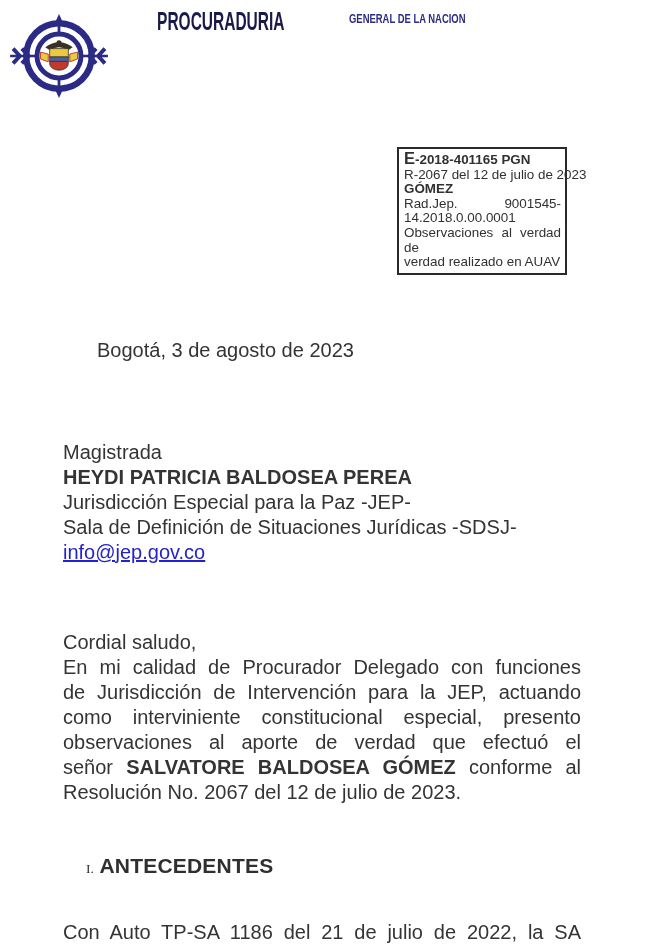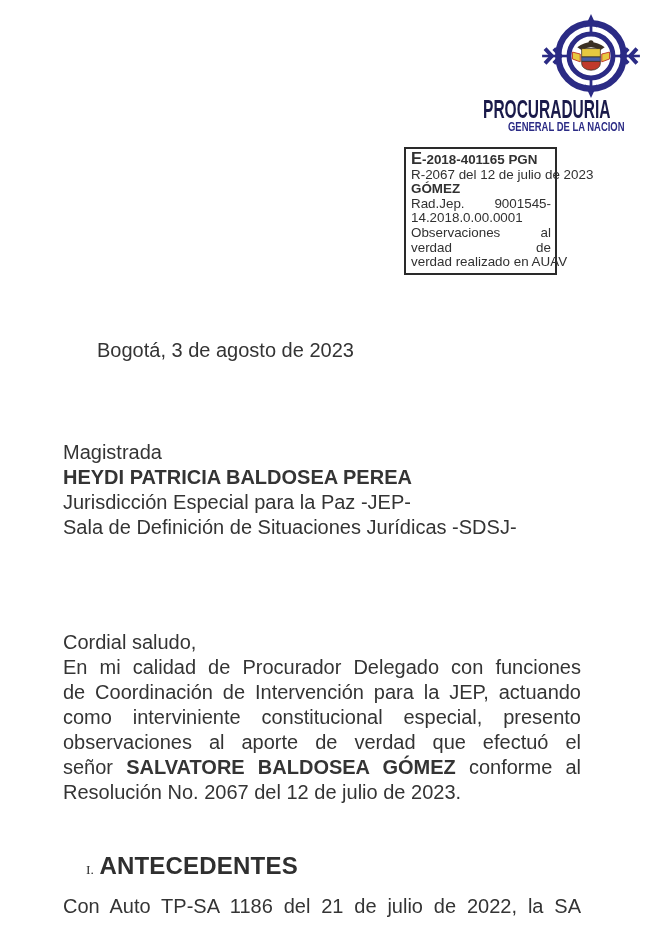--- a/index.html
+++ b/index.html
@@ -1,51 +1,51 @@
 <!DOCTYPE html>
 <html><head>
 <meta charset="utf-8">
 <style>
   html,body{margin:0;padding:0;background:#fff;}
   .page{
     position:relative;width:650px;height:951px;background:#fff;overflow:hidden;
     font-family:"Liberation Sans", sans-serif;color:#343434;
   }
   
-  .logo-wrap{position:absolute;top:12px;left:0;right:0;display:flex;flex-direction:column;align-items:flex-end;}
+  .logo-wrap{position:absolute;top:12px;left:0;right:0;display:flex;flex-direction:row;align-items:flex-start;}
   .org-name-1{
     font-weight:bold;font-size:25px;line-height:22px;color:#1a1a4a;
     transform:scaleX(0.62);transform-origin:center;letter-spacing:0px;white-space:nowrap;margin-top:-2px;
   }
   .org-name-2{
     font-weight:bold;font-size:13.5px;line-height:13px;color:#2b2b85;
     transform:scaleX(0.70);transform-origin:center;white-space:nowrap;
   }
   
   .ref-box{
-    position:absolute;left:397px;top:147px;width:153px;box-sizing:border-box;
+    position:absolute;left:397px;top:147px;width:170px;box-sizing:border-box;
     border:2px solid #2a2a2a;background:#fff;padding:2px 4px 3px 5px;
-    font-size:13.4px;line-height:14.6px;color:#313131;margin-left:7px;
+    font-size:13.4px;line-height:14.6px;color:#313131;
   }
   .ref-line{white-space:nowrap;}
   .ref-just{text-align:justify;text-align-last:justify;white-space:normal;}
   .ref-initial{font-size:16.5px;font-weight:bold;}
   .b{font-weight:bold;}
   
   .abs{position:absolute;left:63px;width:518px;}
   .line{font-size:20px;line-height:25px;}
   .just{text-align:justify;text-align-last:justify;}
   .date-line{top:338px;margin-left:34px;}
   .addressee{top:440px;}
   .email-link{color:#2323c8;text-decoration:underline;cursor:pointer;}
   .par1{top:630px;}
   .heading{top:853px;}
   .sec-num{font-family:"Liberation Serif", serif;font-size:13.5px;color:#2f2f2f;}
-  .sec-title{font-weight:bold;font-size:24px;letter-spacing:0.2px;color:#2f2f2f;}
-  .par2{top:894px;}
+  .sec-title{font-weight:bold;font-size:21px;letter-spacing:0.2px;color:#2f2f2f;}
+  .par2{top:920px;}
 </style>
 </head>
 <body>
 
 <div class="page">
 
   <div class="logo-wrap">
     <svg width="118" height="88" viewBox="0 0 120 90">
 
       <rect x="58.6" y="10" width="2.8" height="72" fill="#2b2b85"></rect>
@@ -87,26 +87,27 @@
     <div class="ref-line">verdad realizado en AUAV</div>
   </div>
 
   <div class="abs date-line line">Bogotá, 3 de agosto de 2023</div>
 
   <div class="abs addressee">
     <div class="line">Magistrada</div>
     <div class="line b">HEYDI PATRICIA BALDOSEA PEREA</div>
     <div class="line">Jurisdicción Especial para la Paz -JEP-</div>
     <div class="line">Sala de Definición de Situaciones Jurídicas -SDSJ-</div>
+    <div class="line"><a class="email-link">info@jep.gov.co</a></div>
   </div>
 
   <div class="abs par1">
     <div class="line">Cordial saludo,</div>
     <div class="line just">En mi calidad de Procurador Delegado con funciones</div>
-    <div class="line just">de Coordinación de Intervención para la JEP, actuando</div>
+    <div class="line just">de Jurisdicción de Intervención para la JEP, actuando</div>
     <div class="line just">como interviniente constitucional especial, presento</div>
     <div class="line just">observaciones al aporte de verdad que efectuó el</div>
     <div class="line just"><span>señor</span> <span class="b">SALVATORE BALDOSEA GÓMEZ</span> <span>conforme al</span></div>
     <div class="line">Resolución No. 2067 del 12 de julio de 2023.</div>
   </div>
 
   <div class="abs heading line">
     <span style="display:inline-block;width:23px;"></span><span class="sec-num">I.</span> <span class="sec-title">ANTECEDENTES</span>
   </div>
 

